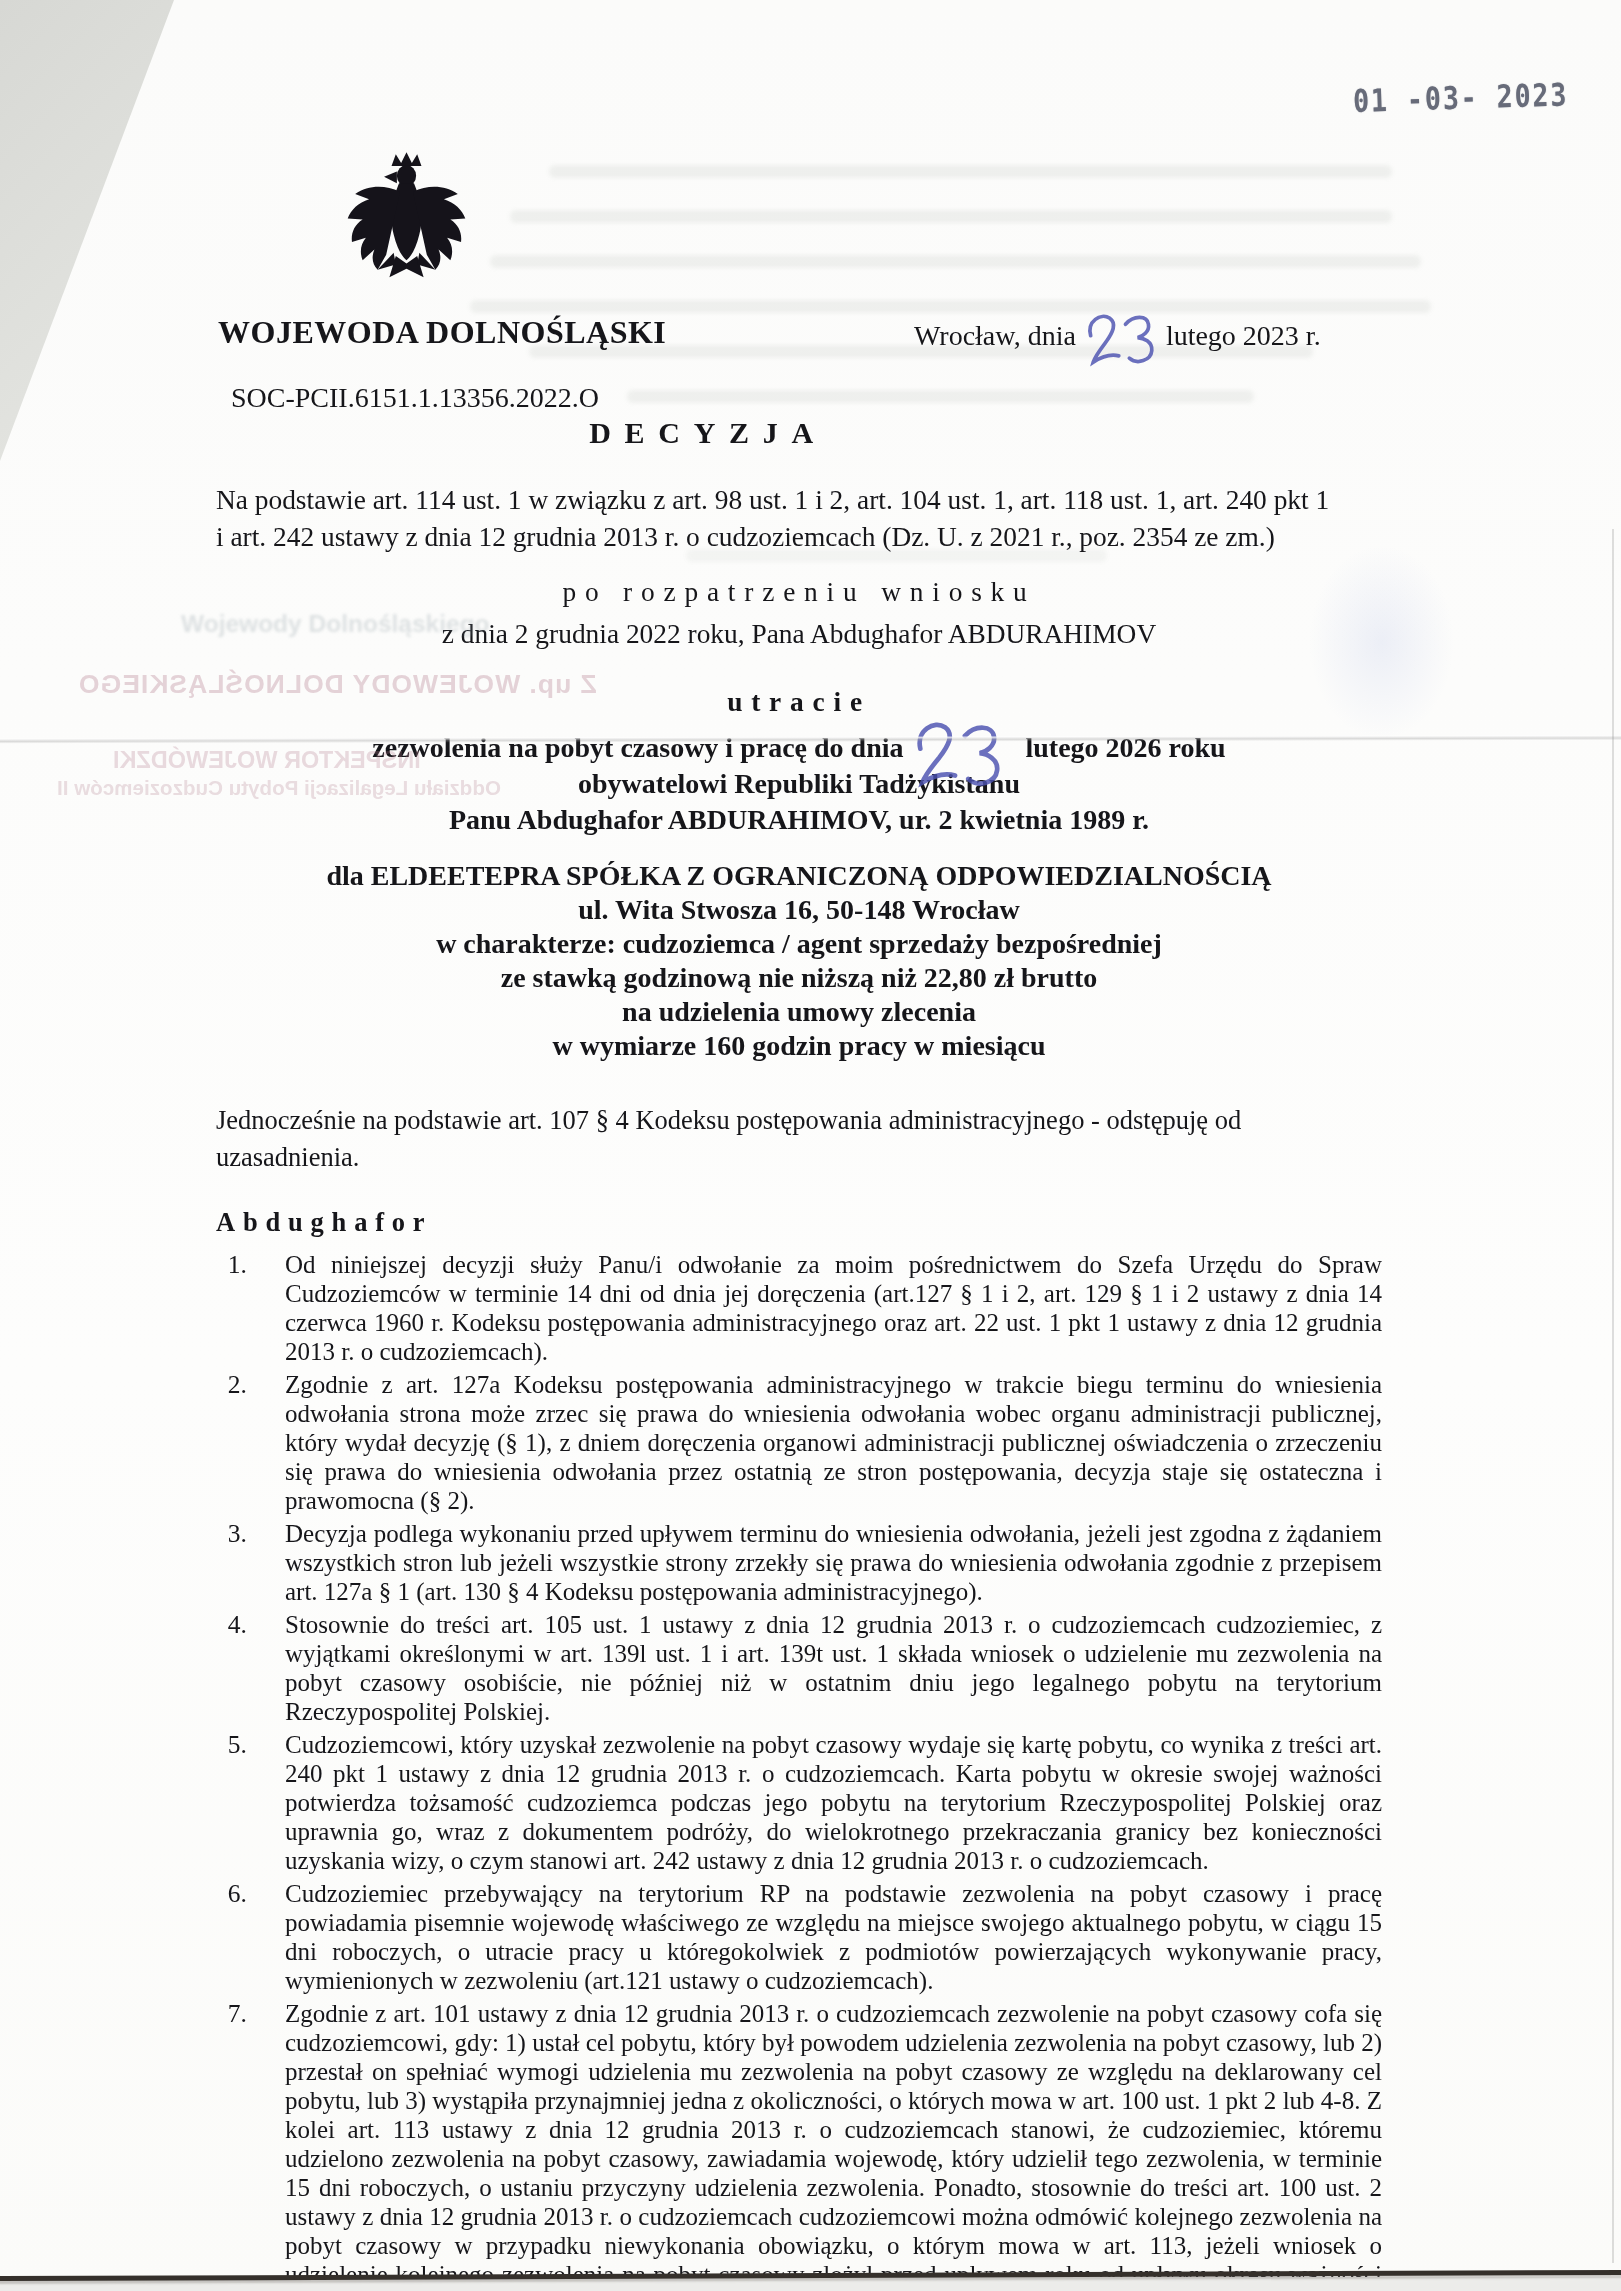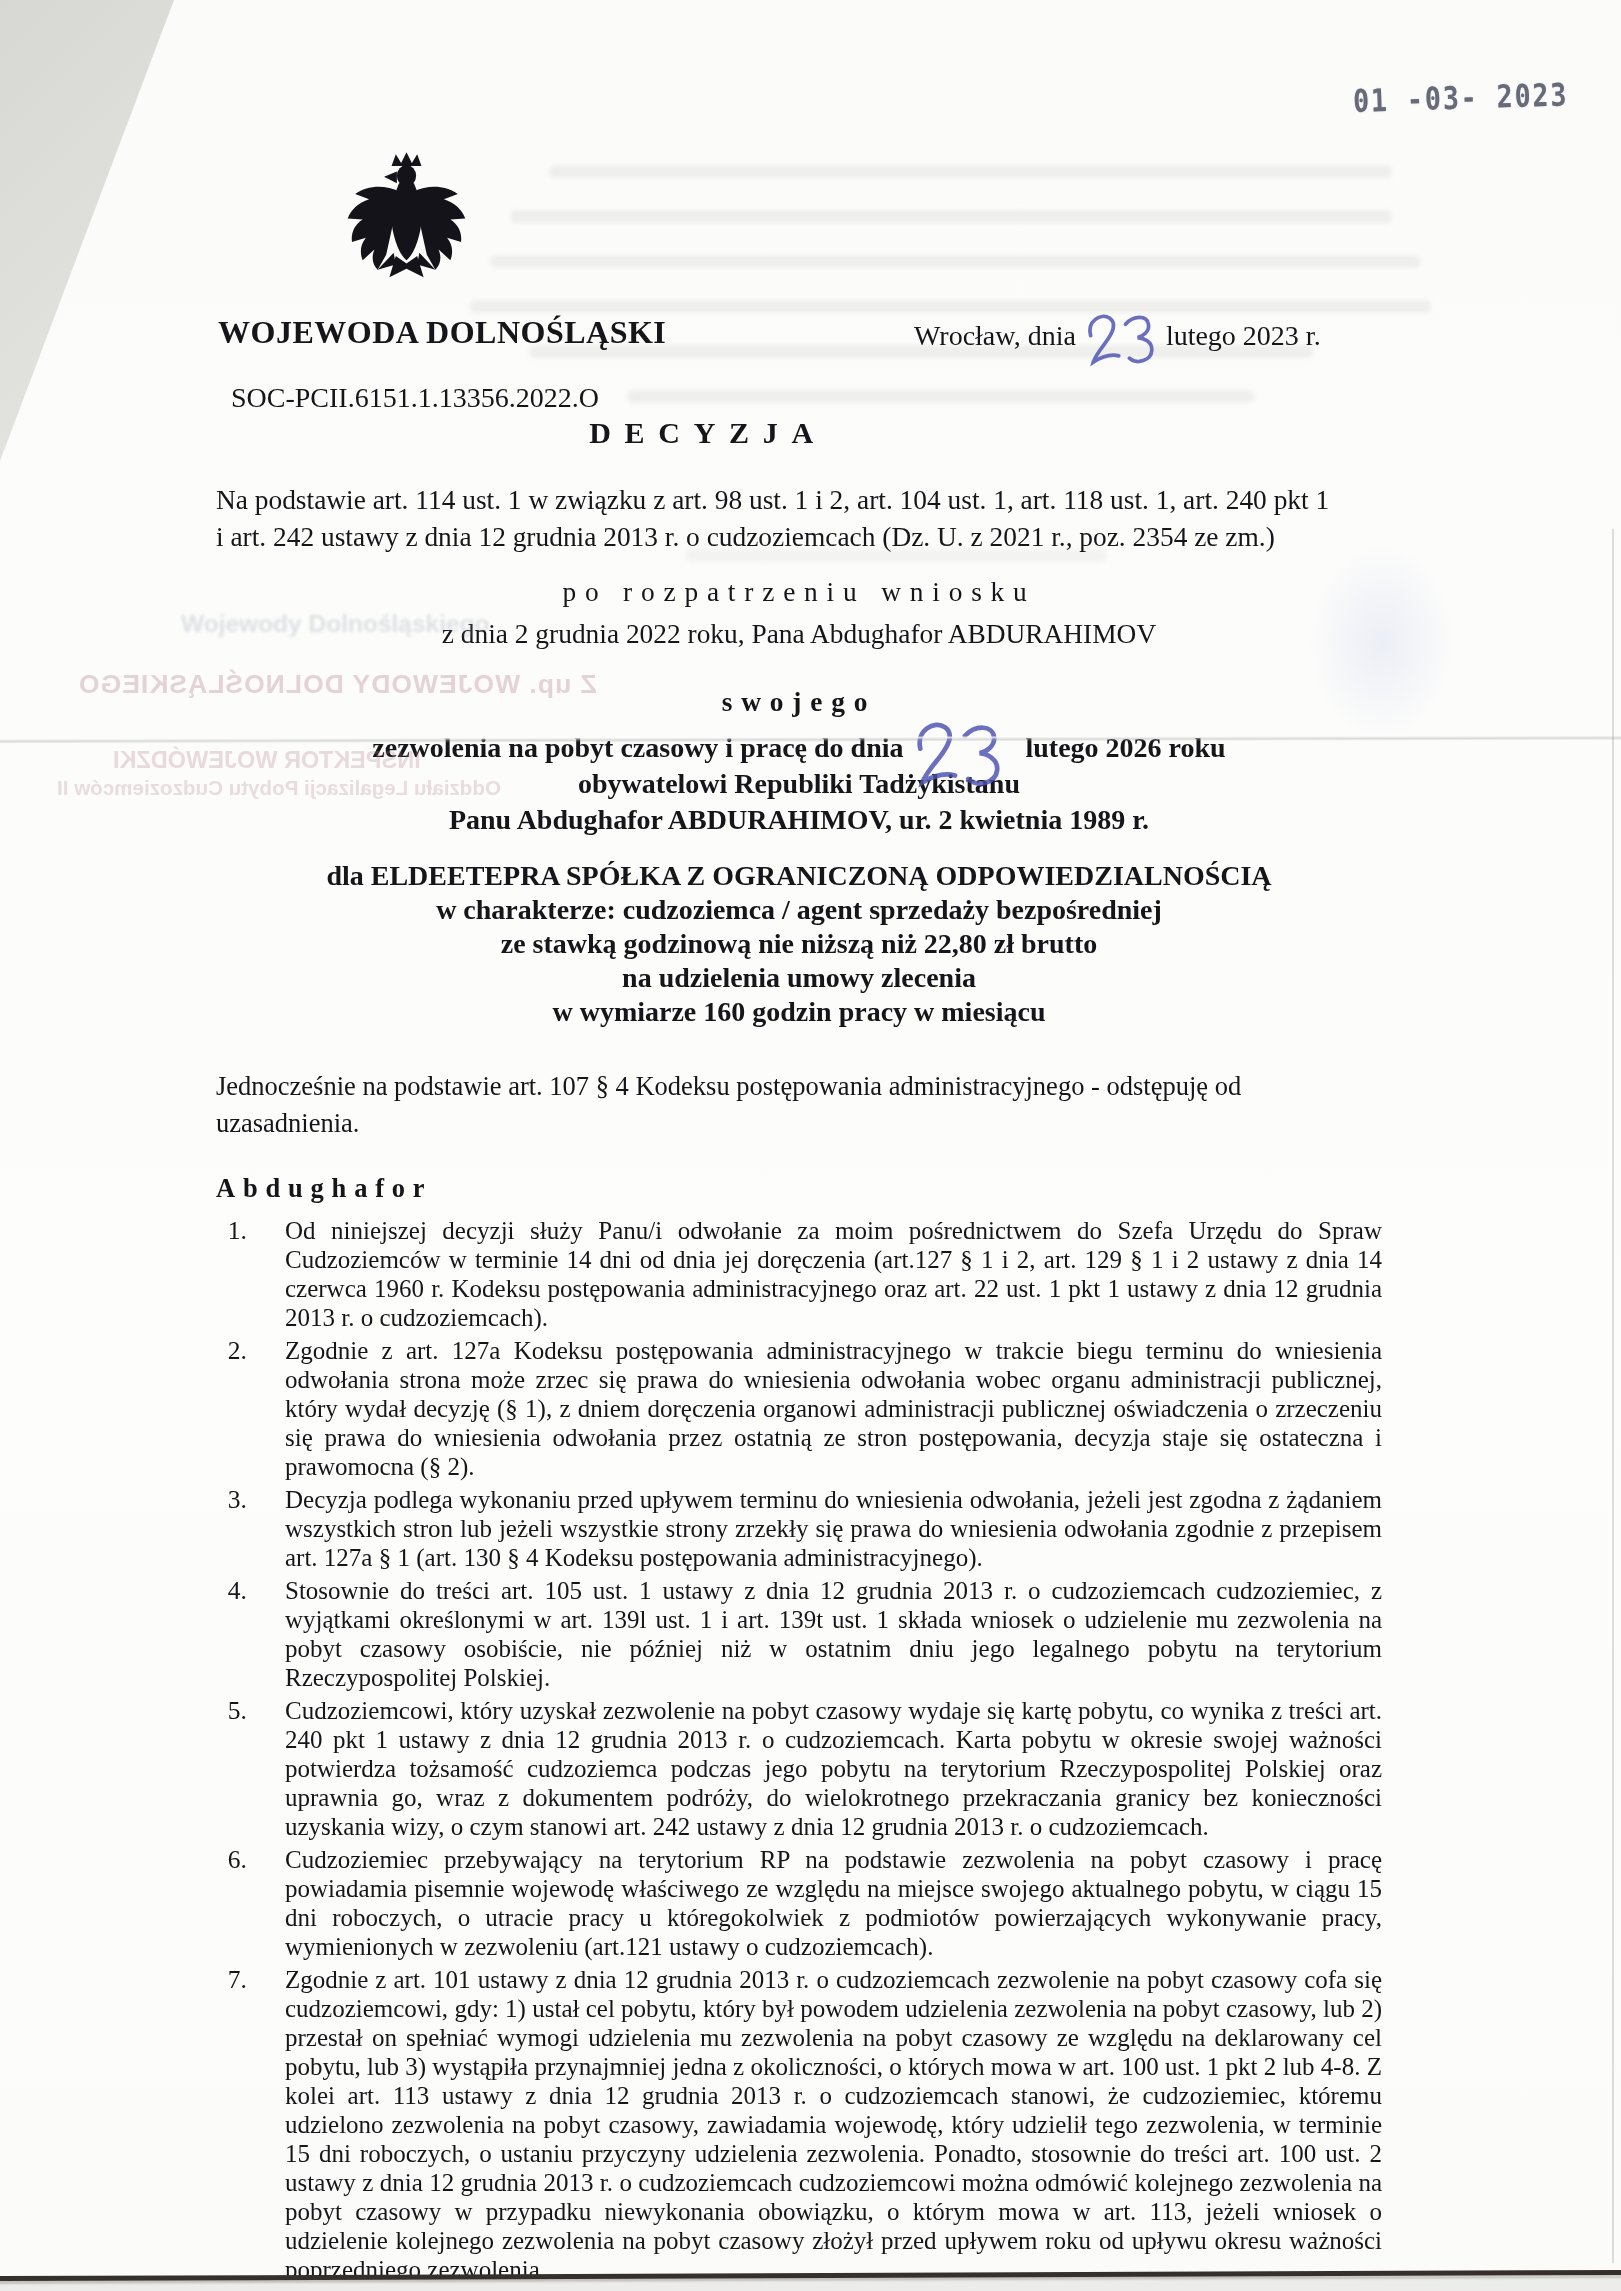--- a/index.html
+++ b/index.html
@@ -112,38 +112,39 @@
 
   <div class="content">
 
     <div class="legal">Na podstawie art. 114 ust. 1 w związku z art. 98 ust. 1 i 2, art. 104 ust. 1, art. 118 ust. 1, art. 240 pkt 1
 i art. 242 ustawy z dnia 12 grudnia 2013 r. o cudzoziemcach (Dz. U. z 2021 r., poz. 2354 ze zm.)</div>
 
     <div class="c review">po rozpatrzeniu wniosku</div>
 
     <div class="c application">z dnia 2 grudnia 2022 roku, Pana Abdughafor ABDURAHIMOV</div>
 
-    <div class="c verb">swojego</div>
+    <div class="c verb">utracie</div>
 
     <div class="c grant1">
       <span>zezwolenia na pobyt czasowy i pracę do dnia</span>
       <span class="hand-gap">
         <svg width="90" height="98" viewBox="0 0 96 80" aria-hidden="true" style="transform:rotate(-2deg);">
           <path class="hand" d="M8,34 C4,14 24,4 35,12 C45,20 38,32 28,44 C21,52 12,62 9,70 C20,64 32,60 44,64"></path>
           <path class="hand" d="M56,22 C68,10 86,12 87,24 C88,34 78,40 71,41 C79,42 91,48 89,60 C87,73 68,78 58,68"></path>
         </svg>
       </span>
       <span>lutego 2026 roku</span>
     </div>
 
     <div class="c grantline">obywatelowi Republiki Tadżykistanu</div>
     <div class="c grantline">Panu Abdughafor ABDURAHIMOV, ur. 2 kwietnia 1989 r.</div>
 
     <div class="employer">
       <div class="c">dla ELDEETEPRA SPÓŁKA Z OGRANICZONĄ ODPOWIEDZIALNOŚCIĄ</div>
+      <div class="c">ul. Wita Stwosza 16, 50-148 Wrocław</div>
       <div class="c">w charakterze: cudzoziemca / agent sprzedaży bezpośredniej</div>
       <div class="c">ze stawką godzinową nie niższą niż 22,80 zł brutto</div>
       <div class="c">na udzielenia umowy zlecenia</div>
       <div class="c">w wymiarze 160 godzin pracy w miesiącu</div>
     </div>
 
     <div class="waiver">Jednocześnie na podstawie art. 107 § 4 Kodeksu postępowania administracyjnego - odstępuję od uzasadnienia.</div>
 
     <div class="pouczenie">Abdughafor</div>
 

